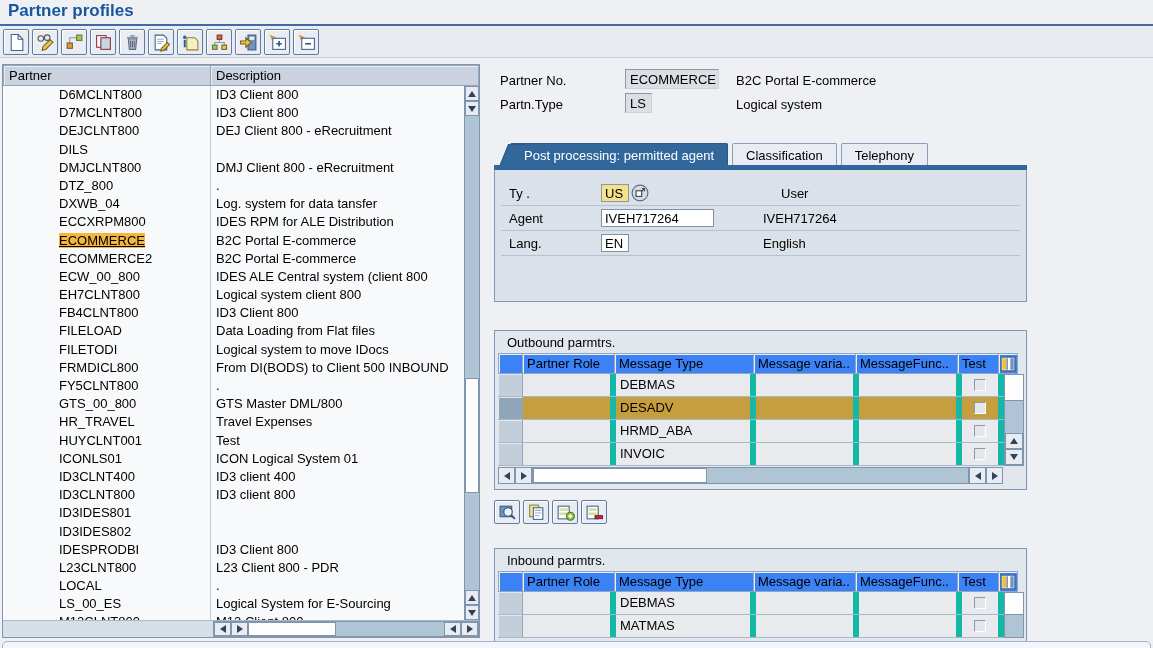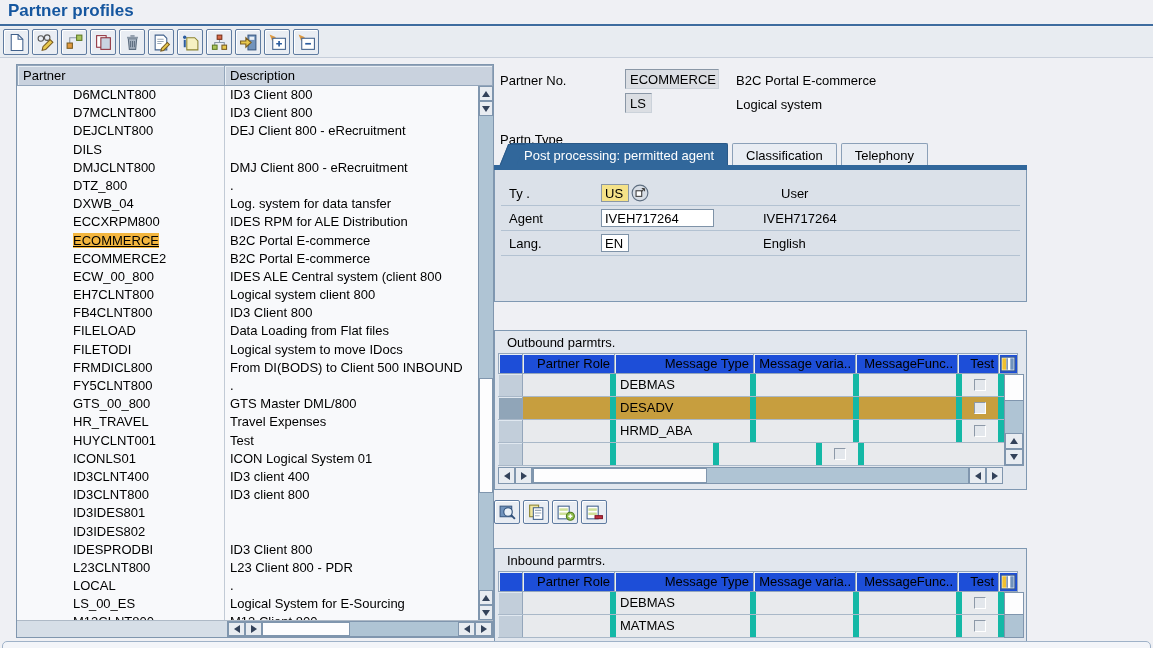--- a/index.html
+++ b/index.html
@@ -13,21 +13,21 @@
   .title-rule { position:absolute; left:0; top:24px; width:100%; height:2px; background:#3E6C9F; }
 
   
   .toolbar { position:absolute; left:0; top:27px; width:100%; height:31px; background:#E8ECF1;
              border-bottom:1px solid #C6CEDA; padding:2px 0 0 3px; display:flex; gap:3px; }
   .tb-btn { width:26px; height:26px; background:#E9EDF3; border:1px solid #5F7BA0; border-radius:2px;
             display:flex; align-items:center; justify-content:center; box-shadow:inset 1px 1px 0 #fff; cursor:default; }
   .tb-btn .icn { display:flex; } .tb-btn svg { width:19px; height:19px; }
 
   
-  .leftpanel { position:absolute; left:16px; top:64px; width:478px; height:574px;
+  .leftpanel { position:absolute; left:2px; top:64px; width:478px; height:574px;
                border:1px solid #8096AE; background:#F8F9FB; display:flex; flex-direction:column; }
   .lp-header { display:flex; height:21px; flex:none; }
   .hcell { background:#C9D2DE; border:1px solid #94A6BB; box-shadow:inset 1px 1px 0 #E9EFF5;
            padding:2px 5px; white-space:nowrap; overflow:hidden; }
   .hcell.c-partner { width:208px; }
   .hcell.c-desc { flex:1; margin-left:-1px; }
   .lp-mid { flex:1; display:flex; overflow:hidden; }
   .plist { flex:1; overflow:hidden; }
   .plist-row { display:flex; height:18.2px; line-height:18px; }
   .pcell { width:208px; padding-left:56px; border-right:1px solid #C2CBD6; white-space:nowrap; overflow:hidden; flex:none;}
@@ -79,22 +79,22 @@
   .rcol-icn { position:absolute; left:256px; top:3px; display:flex; }
   .rcol-txt { position:absolute; left:280px; top:5px; white-space:nowrap; }
   .rcol-txt2 { position:absolute; left:262px; top:5px; white-space:nowrap; }
 
   
   .gbox { position:absolute; left:4px; width:533px; background:#E2E7EE; border:1px solid #7F98B2; overflow:hidden; }
   #outbound-box { top:270px; height:160px; }
   #inbound-box { top:488px; height:112px; }
   .gtitle { padding:4px 0 3px 12px; }
   .thead { display:flex; height:21px; margin:0 3px; }
-  .thcell { background:#1d4ed8; border:1px solid #94A6BB; box-shadow:inset 1px 1px 0 #E9EFF5;
-            padding:2px 4px; white-space:nowrap; overflow:hidden; margin-left:-1px; flex:none;text-align:right; }
+  .thcell { background:#3b82f6; border:1px solid #94A6BB; box-shadow:inset 1px 1px 0 #E9EFF5;
+            padding:2px 4px; white-space:nowrap; overflow:hidden; margin-left:-1px; flex:none; }
   .thcell.w-sel { width:25px; margin-left:0; }
   .w-role { width:93px; } .w-msg { width:140px; } .w-var { width:103px; } .w-func { width:103px; }
   .w-test { width:42px; } .w-icon { width:20px; display:flex; align-items:center; justify-content:center; padding:1px; }
   .tbody { display:flex; margin:0 3px; }
   .rows { flex:1; }
   .trow { display:flex; height:23px; background:#E8EAED; border-bottom:1px solid #A9B8C8; }
   .selcell { width:25px; flex:none; background:#C2CEDA; border-right:1px solid #94A6BB;
              box-shadow:inset 1px 1px 0 #E0E8F0; }
   .tcell { border-right:6px solid #14b8a6; padding:3px 4px; white-space:nowrap; overflow:hidden; flex:none; }
   .tcell.test { display:flex; align-items:center; justify-content:center; }
@@ -390,21 +390,21 @@
           </div>
       </div>
     </div>
   </div>
 
   <div class="rightpane">
     <div class="flabel" style="left:10px; top:13px;">Partner No.</div>
     <div class="ro-field" style="left:135px; top:9px; width:94px;">ECOMMERCE</div>
     <div class="ftext" style="left:246px; top:13px;">B2C Portal E-commerce</div>
 
-    <div class="flabel" style="left:10px; top:37px;margin-top:35px;">Partn.Type</div>
+    <div class="flabel" style="left:10px; top:37px;">Partn.Type</div>
     <div class="ro-field" style="left:135px; top:33px; width:27px;">LS</div>
     <div class="ftext" style="left:246px; top:37px;">Logical system</div>
 
     <div class="tabs">
       <div class="tab active">Post processing: permitted agent</div>
       <div class="tab">Classification</div>
       <div class="tab">Telephony</div>
     </div>
     <div class="tabbar"></div>
 
@@ -486,20 +486,21 @@
               <div class="tcell w-msg">HRMD_ABA</div>
               <div class="tcell w-var"></div>
               <div class="tcell w-func"></div>
               <div class="tcell w-test test">
                 <div class="cb"></div>
               </div>
             </div>
             <div class="trow">
               <div class="selcell"></div>
               <div class="tcell w-role"></div>
+              <div class="tcell w-msg">INVOIC</div>
               <div class="tcell w-var"></div>
               <div class="tcell w-func"></div>
               <div class="tcell w-test test">
                 <div class="cb"></div>
               </div>
             </div>
           </div>
         <div class="tvscroll">
           <div class="tvthumb" style="height:26px;"></div>
           <div class="tvfill"></div>

